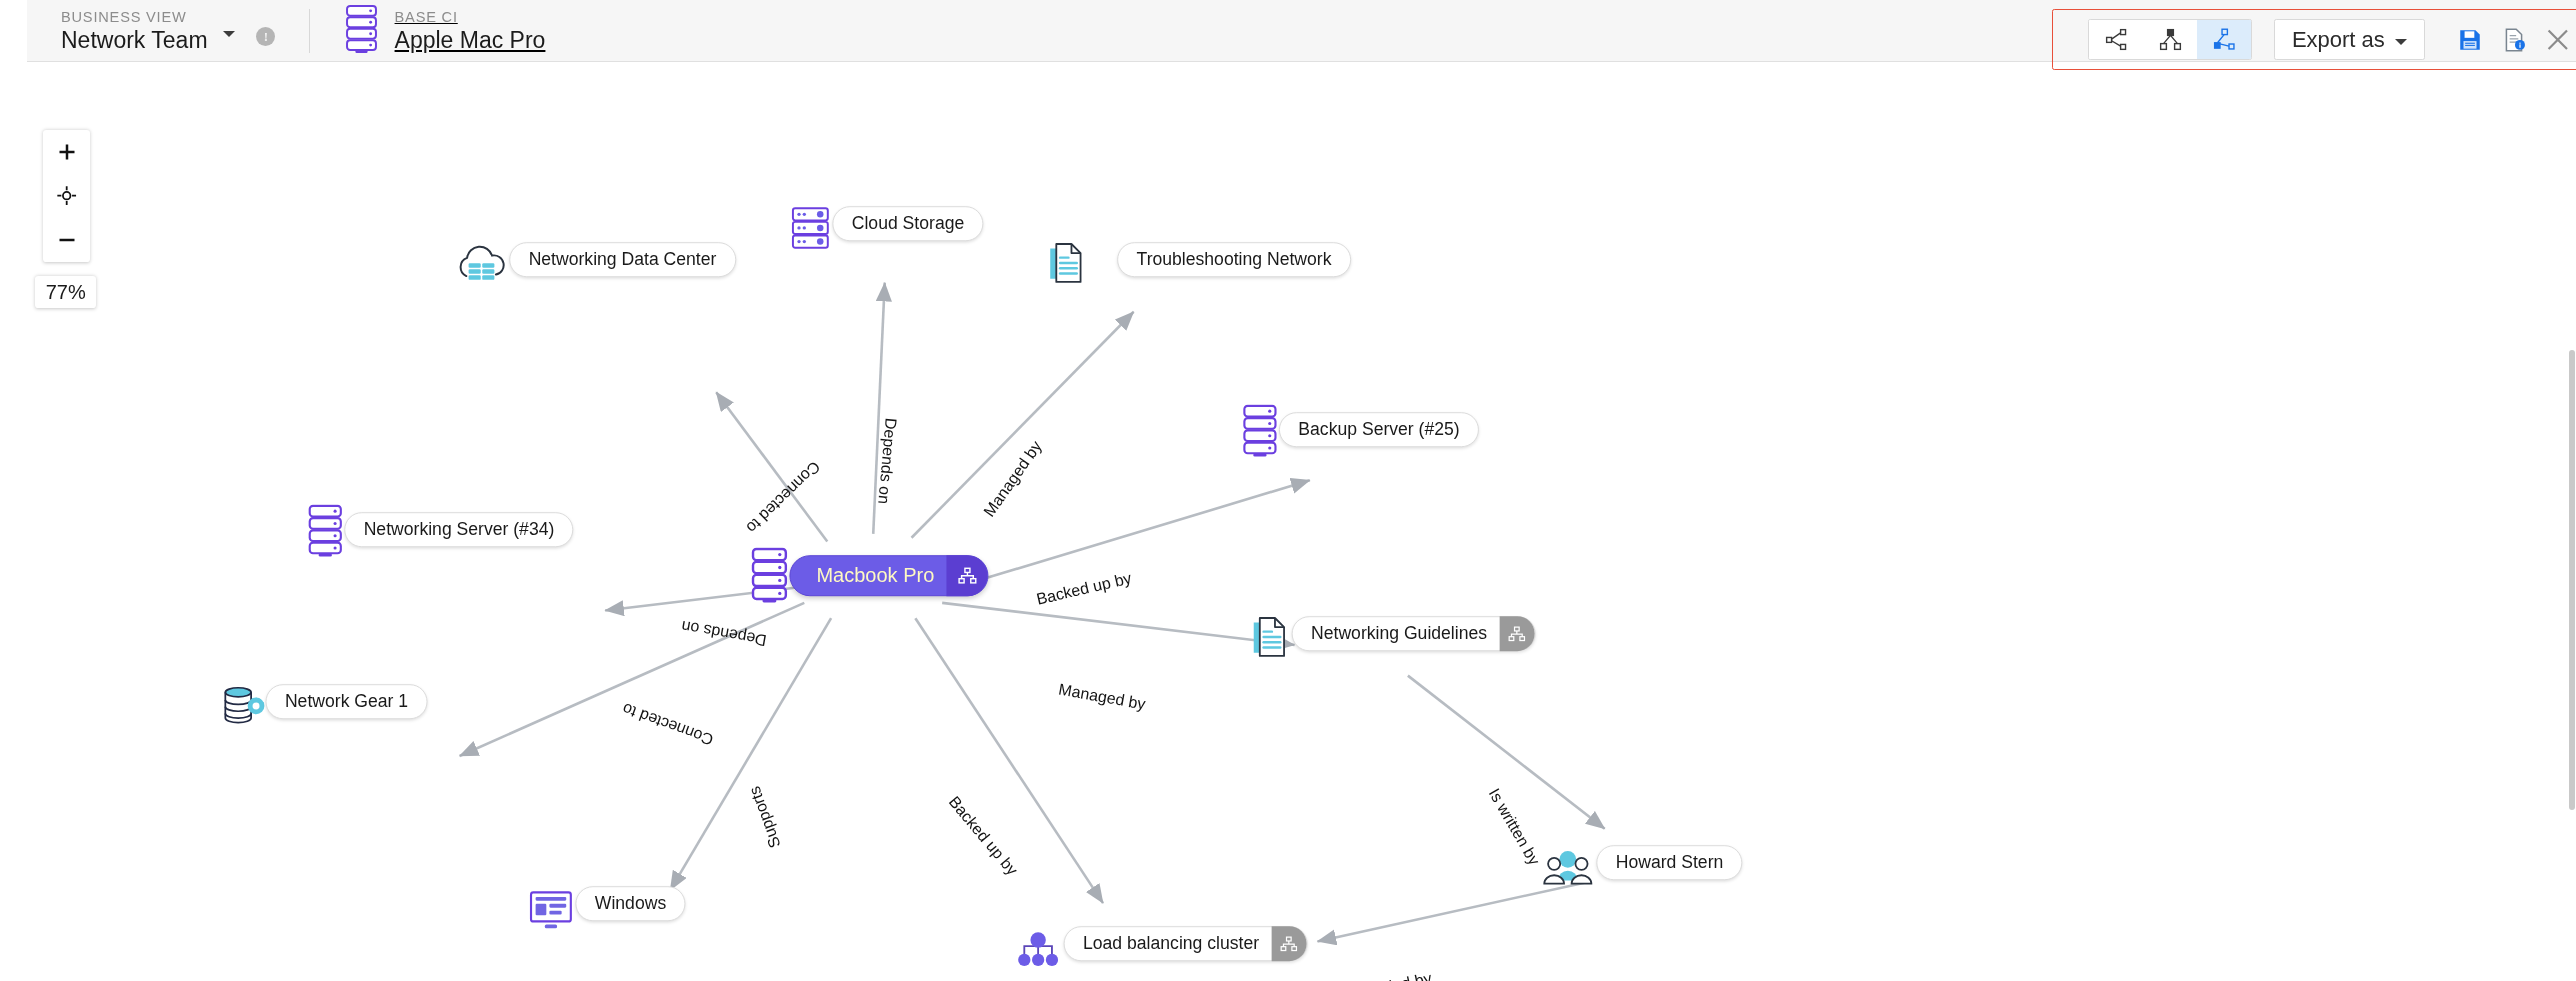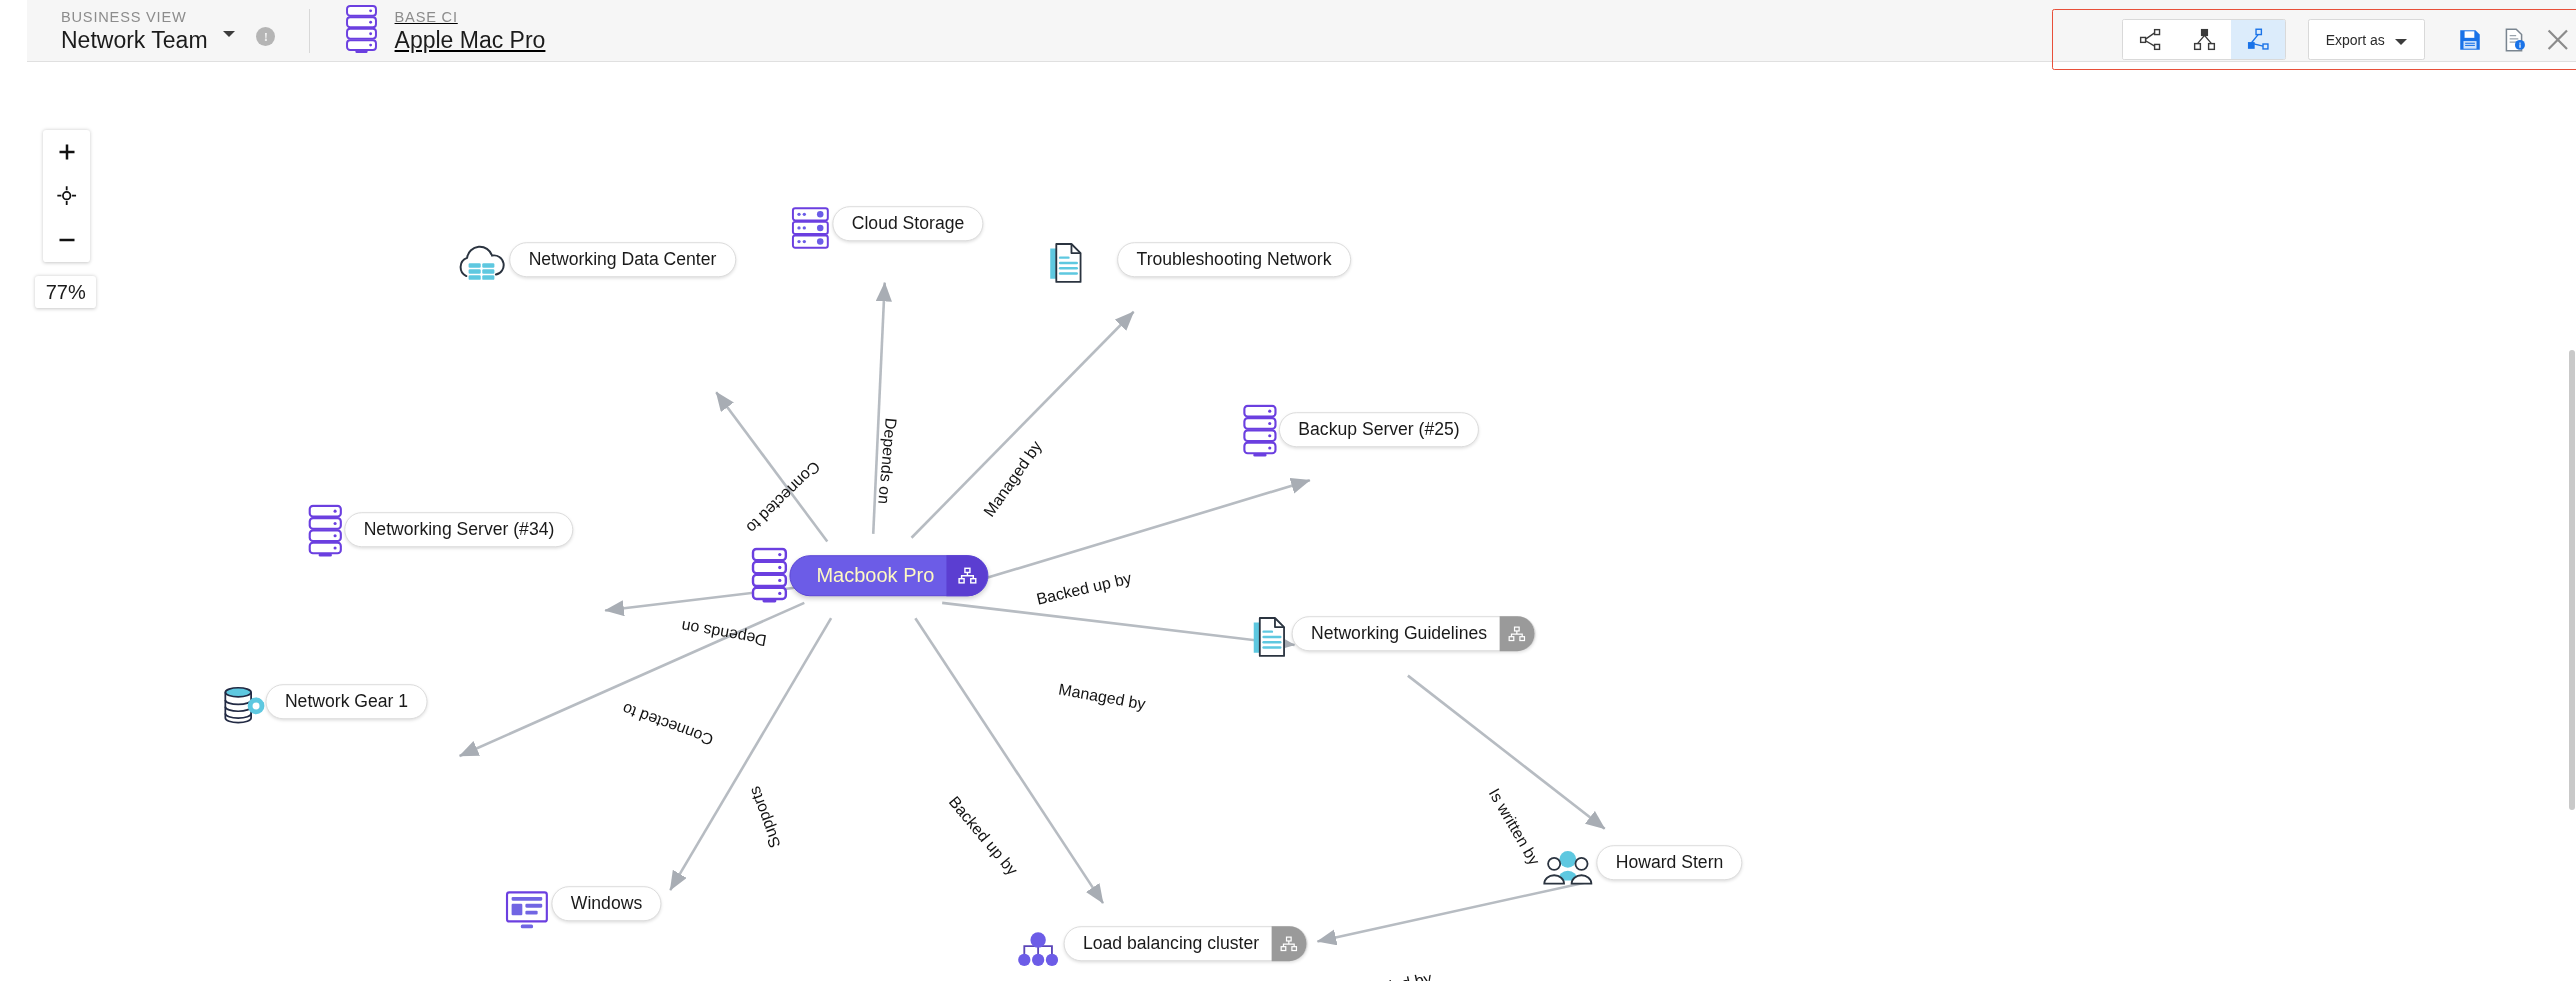--- a/index.html
+++ b/index.html
@@ -57,21 +57,21 @@
     border-radius: 2.3px; height: 41px; overflow:hidden; margin-right: 21.4px;
   }
   .layout-btn {
     width: 54px; height: 40px; display:flex; align-items:center; justify-content:center;
     cursor:pointer; background:#fff;
   }
   .layout-btn.active { background:#dcecfb; }
   #export-btn {
     display:flex; align-items:center; gap: 10px; height: 41px;
     background:#fff; border:0.8px solid #d9d9d9; border-radius:2.3px;
-    padding: 0 17px; font-size: 14px; color:#2b2b2b; cursor:pointer;
+    padding: 0 17px; font-size: 22px; color:#2b2b2b; cursor:pointer;
     margin-right: 23px;
   }
   .icon-btn { width: 44px; height: 44px; display:flex; align-items:center; justify-content:center; cursor:pointer; }
 
   
   #zoom-stack {
     position:absolute; left: 43px; top: 130px; width: 47px;
     background:#fff; border-radius: 3.1px;
     box-shadow: 0 0.8px 3.8px rgba(0,0,0,.22);
     display:flex; flex-direction:column; align-items:center;
@@ -412,21 +412,21 @@
           <g fill="#5ec8e0">
             <path d="M44 20 l3.2 1.1 2.6-2.3 2.6 2.3 3.4-0.4 1.1 3.3 3 1.6-1.1 3.3 1.1 3.3-3 1.6-1.1 3.3-3.4-0.4-2.6 2.3-2.6-2.3-3.2 1.1z"></path>
             <circle cx="49.5" cy="30" r="11"></circle>
           </g>
           <circle cx="49.5" cy="30" r="4.6" fill="#fff"></circle>
         </svg>
       </div>
       <div class="node-pill">Network Gear 1</div>
     </div>
 
-    <div class="node" id="node-windows" style="left:582px; top:822px;">
+    <div class="node" id="node-windows" style="left:606px; top:822px;">
       <div class="node-icon">
         <svg width="49" height="43" viewBox="0 0 64 56">
           <rect x="6" y="4" width="52" height="38" rx="3" fill="#fff" stroke="#6b3fe0" stroke-width="2.8"></rect>
           <g fill="#7165e3">
             <rect x="12" y="10" width="40" height="5" rx="1.5"></rect>
             <rect x="12" y="19" width="14" height="15" rx="1.5"></rect>
             <rect x="30" y="19" width="22" height="5" rx="1.5"></rect>
             <rect x="30" y="28" width="16" height="5" rx="1.5"></rect>
             <rect x="24" y="46" width="16" height="5" rx="2"></rect>
           </g>

